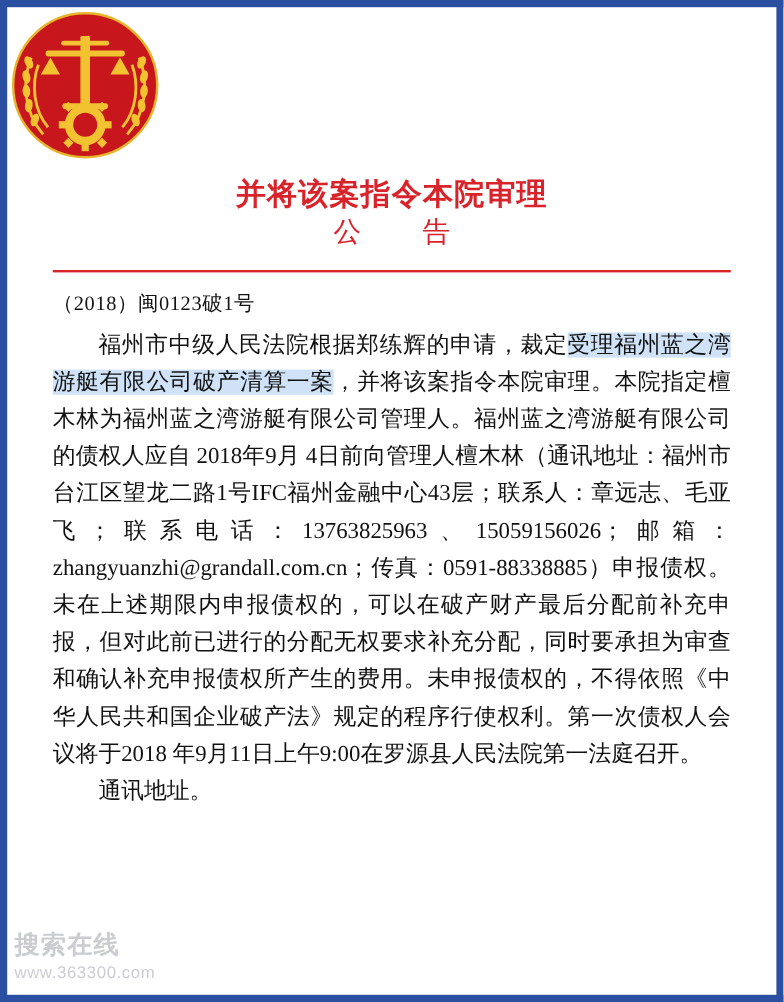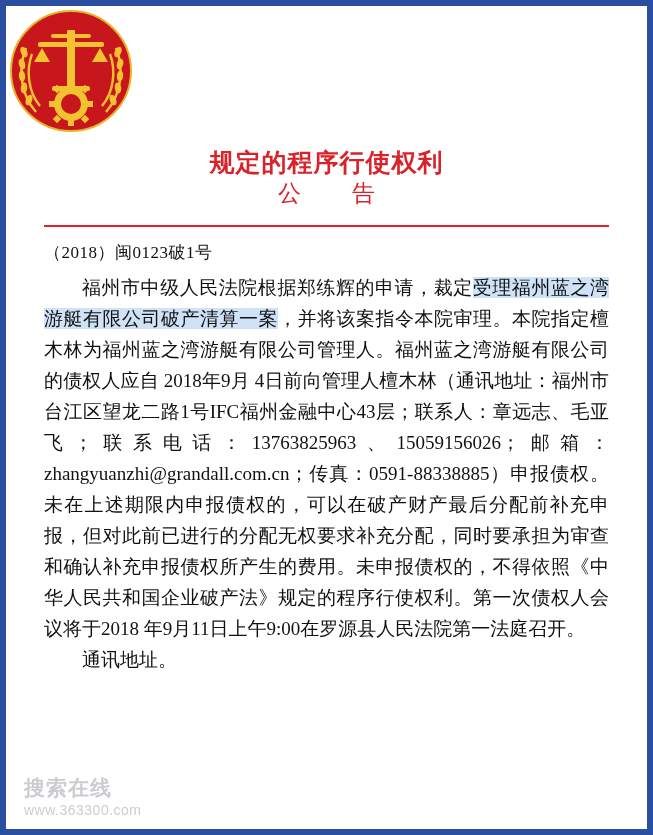--- a/index.html
+++ b/index.html
@@ -107,21 +107,21 @@
   .body-text p {
     margin: 0;
     text-indent: 2em;
   }
   .hl {
     background: #cfe2f7;
   }
   
   .watermark {
     position: absolute;
-    left: 24px;
+    left: 12px;
     bottom: 10px;
     width: 120px;
     height: 48px;
     opacity: 0.75;
   }
   .wm-text {
     font-family: "Liberation Sans", sans-serif;
     font-size: 21px;
     font-weight: bold;
     color: #b9bcc0;
@@ -193,21 +193,21 @@
           <rect x="46" y="108" width="6" height="6" transform="rotate(45 49 111)"></rect>
           <rect x="74" y="108" width="6" height="6" transform="rotate(-45 77 111)"></rect>
         </g>
       </g>
     </svg>
   </div>
 
   <div class="content">
 
     <div class="title-block">
-      <div class="doc-title">规定的程序行使权利</div>
+      <div class="doc-title">并将该案指令本院审理</div>
       <div class="doc-subtitle">公　告</div>
     </div>
 
     <div class="red-rule"></div>
 
     <div class="doc-number">（2018）闽0123破1号</div>
 
     <div class="body-text">
       <p>
         <span>福州市中级人民法院根据郑练辉的申请，裁定</span><span class="hl">受理福州蓝之湾游艇有限公司破产清算一案</span><span>，并将该案指令本院审理。本院指定檀木林为福州蓝之湾游艇有限公司管理人。福州蓝之湾游艇有限公司的债权人应自 2018年9月 4日前向管理人檀木林（通讯地址：福州市台江区望龙二路1号IFC福州金融中心43层；联系人：章远志、毛亚飞；联系电话：13763825963、15059156026；邮箱：zhangyuanzhi@grandall.com.cn；传真：0591-88338885）申报债权。未在上述期限内申报债权的，可以在破产财产最后分配前补充申报，但对此前已进行的分配无权要求补充分配，同时要承担为审查和确认补充申报债权所产生的费用。未申报债权的，不得依照《中华人民共和国企业破产法》规定的程序行使权利。第一次债权人会议将于2018 年9月11日上午9:00在罗源县人民法院第一法庭召开。</span>

